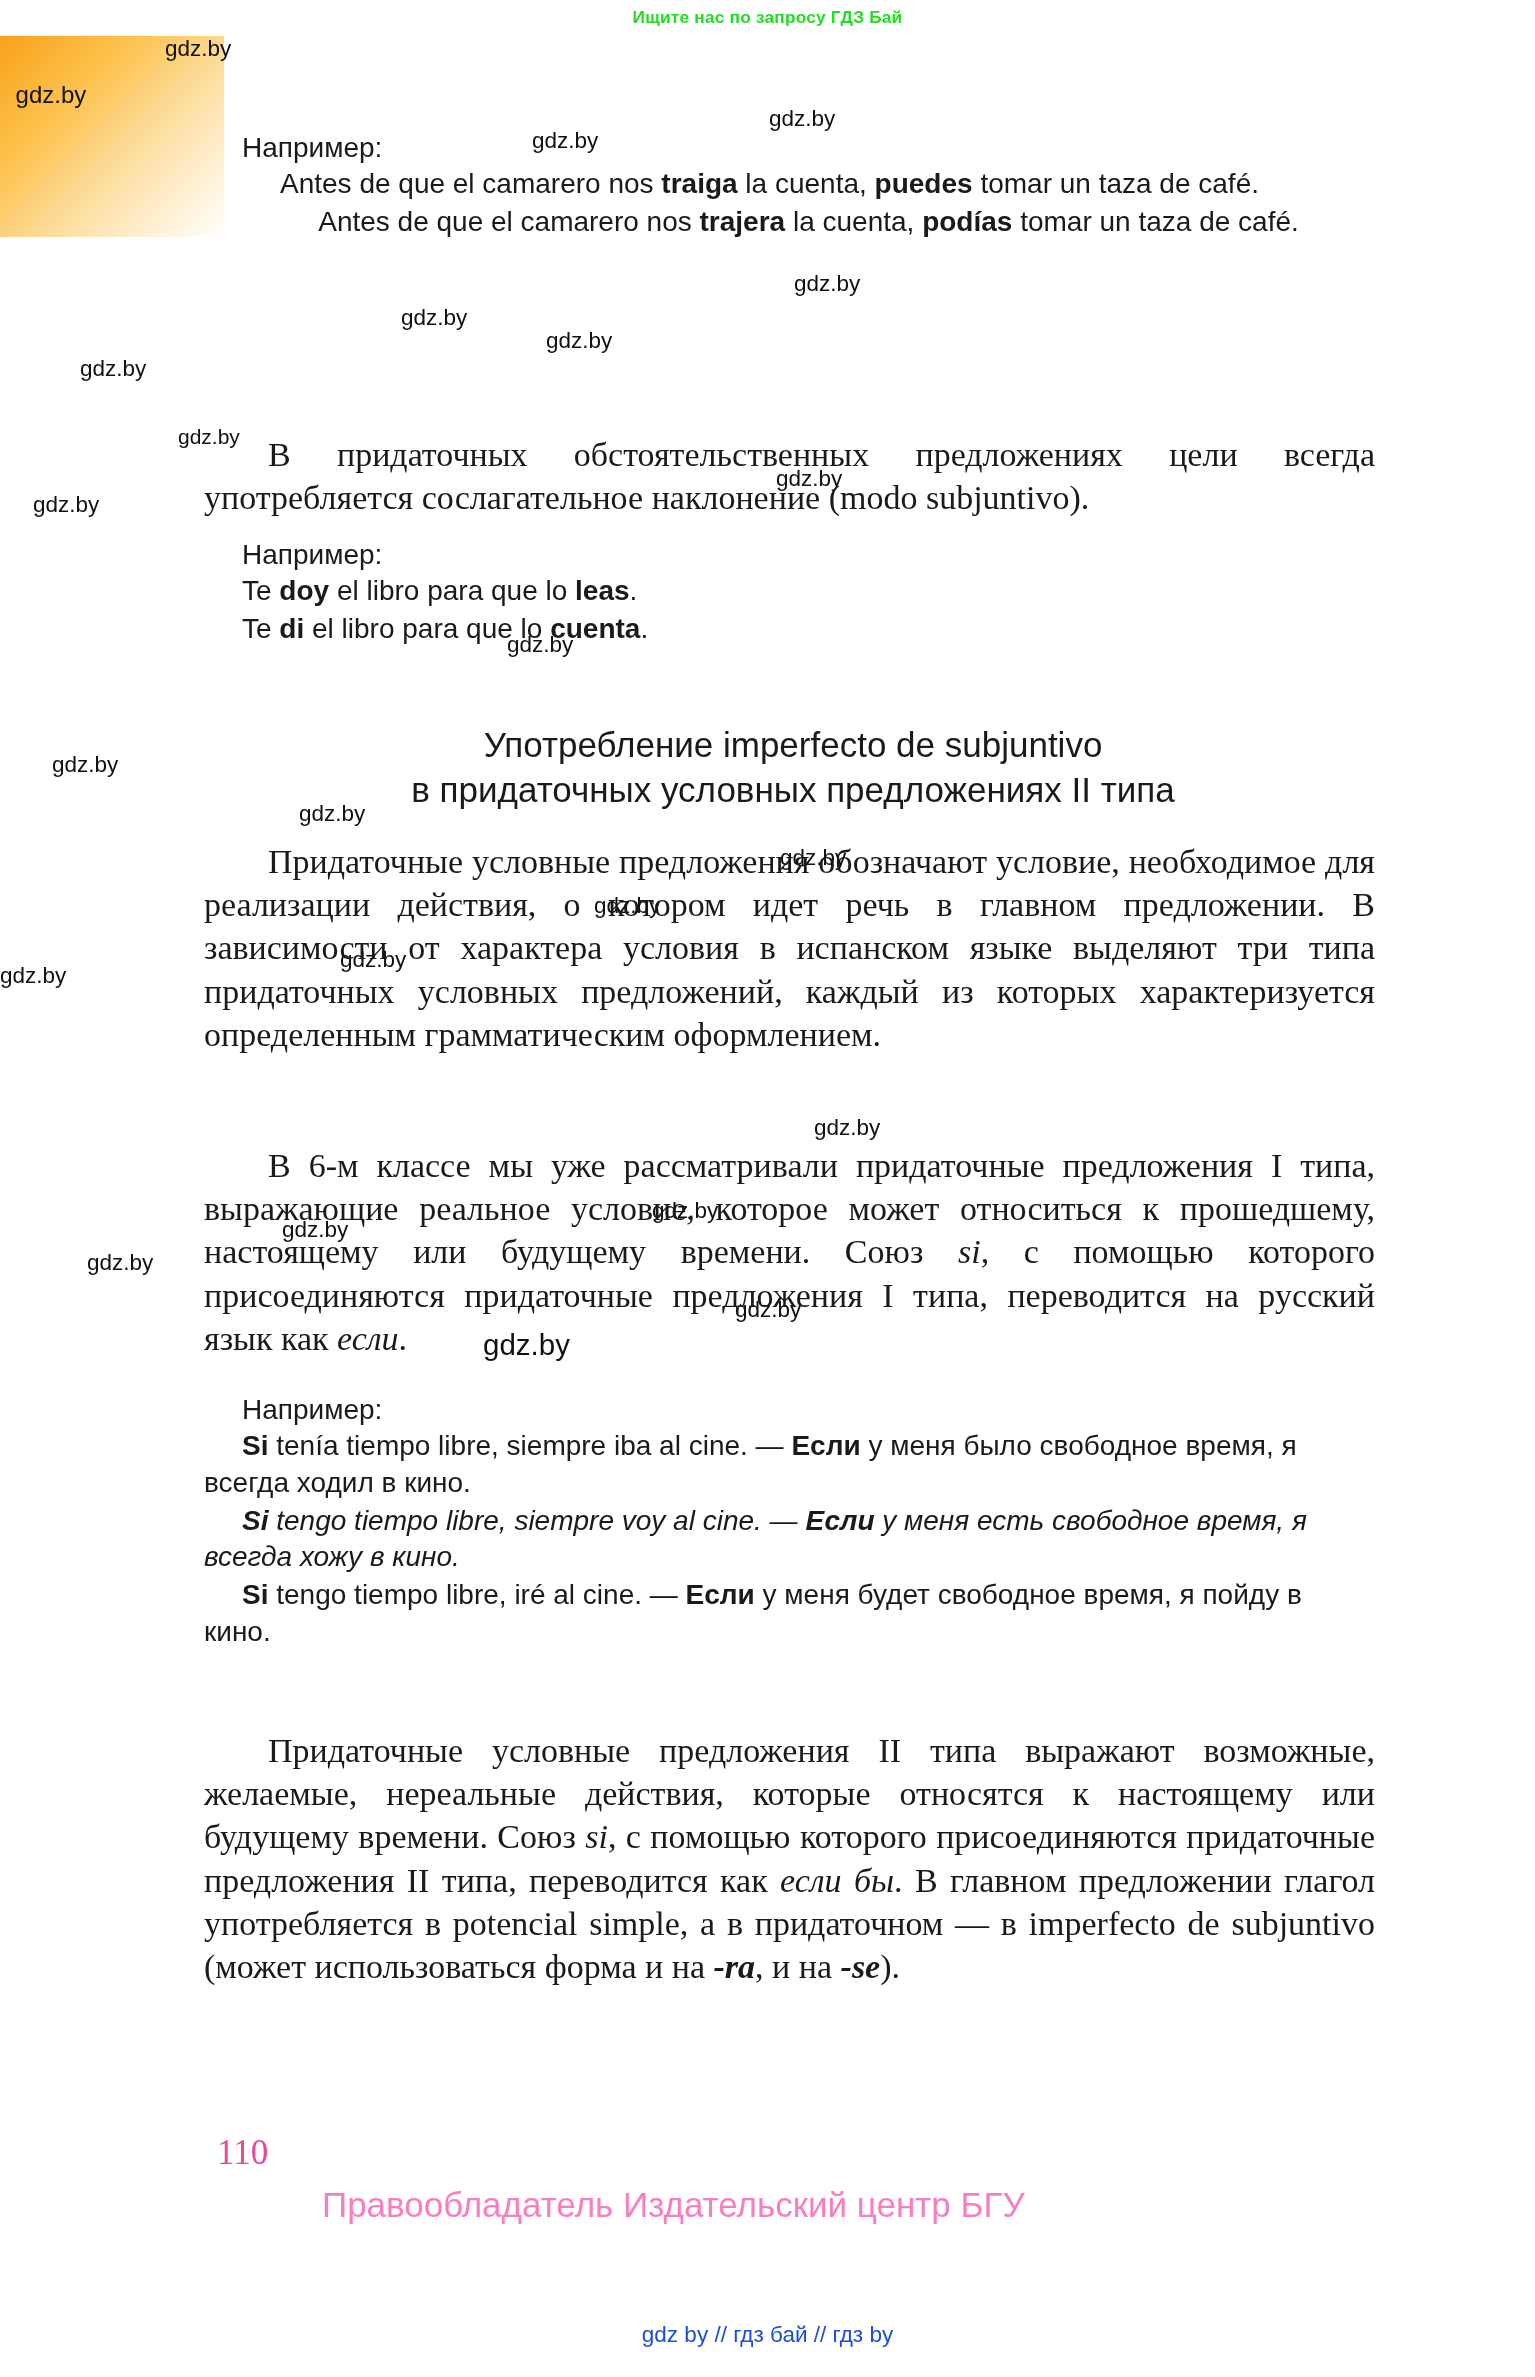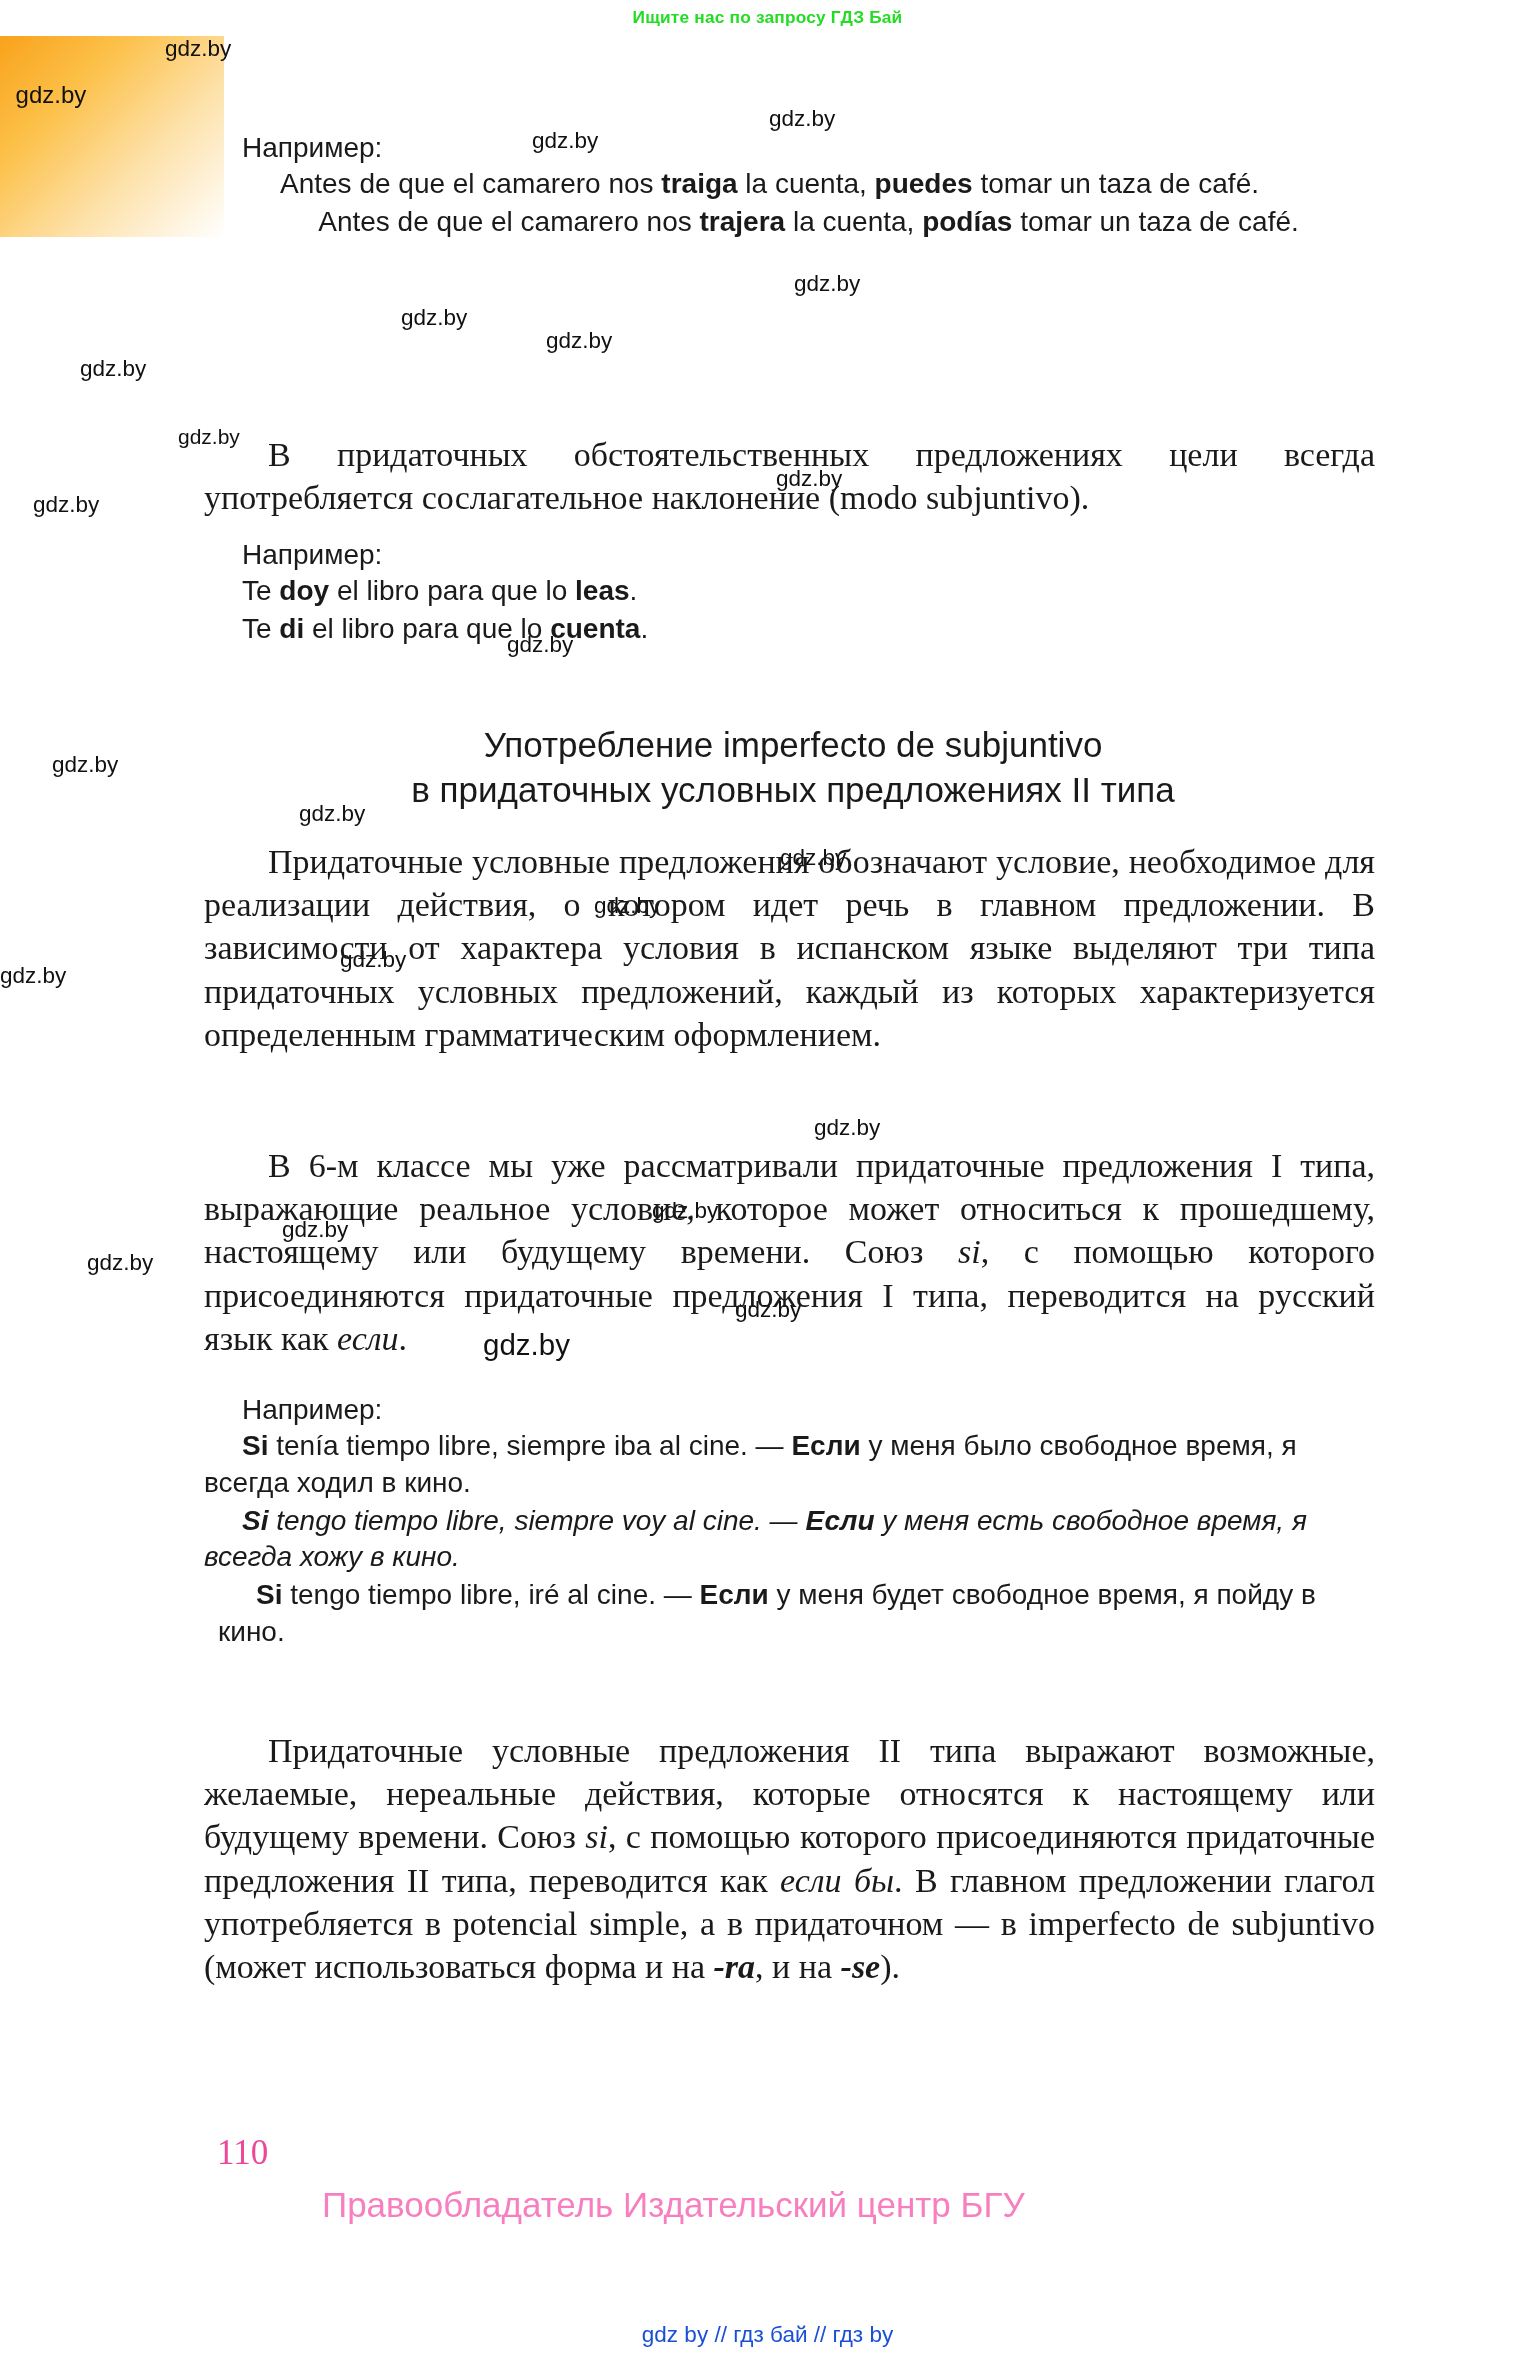--- a/index.html
+++ b/index.html
@@ -177,21 +177,21 @@
   </div>
 
   <div class="col sans" style="top:1392px;">
     <div class="indent-ex">Например:</div>
     <div>
       <span style="display:inline-block;width:38px;"></span><b>Si</b><span> tenía tiempo libre, siempre iba al cine. — </span><b>Если</b><span> у меня было свободное время, я всегда ходил в кино.</span>
     </div>
     <div style="margin-top:1.7px;font-style:italic;">
       <span style="display:inline-block;width:38px;"></span><b>Si</b><span> tengo tiempo libre, siempre voy al cine. — </span><b>Если</b><span> у меня есть свободное время, я всегда хожу в кино.</span>
     </div>
-    <div style="margin-top:1.7px;margin-left:14px;">
+    <div style="margin-top:1.7px;">
       <span style="display:inline-block;width:38px;"></span><b>Si</b><span> tengo tiempo libre, iré al cine. — </span><b>Если</b><span> у меня будет свободное время, я пойду в кино.</span>
     </div>
   </div>
 
   <div class="col serif" style="top:1729px;">
     <span class="ind"></span><span>Придаточные условные предложения II типа выражают возможные, желаемые, нереальные действия, которые относятся к настоящему или будущему времени. Союз </span><em class="it">si</em><span>, с помощью которого присоединяются придаточные предложения II типа, переводится как </span><em class="it">если бы</em><span>. В главном предложении глагол употребляется в potencial simple, а в придаточном — в imperfecto de subjuntivo (может использоваться форма и на </span><b class="bi">-ra</b><span>, и на </span><b class="bi">-se</b><span>).</span>
   </div>
 
   <div class="page-number" style="left:217px;top:2133px;">110</div>
 

